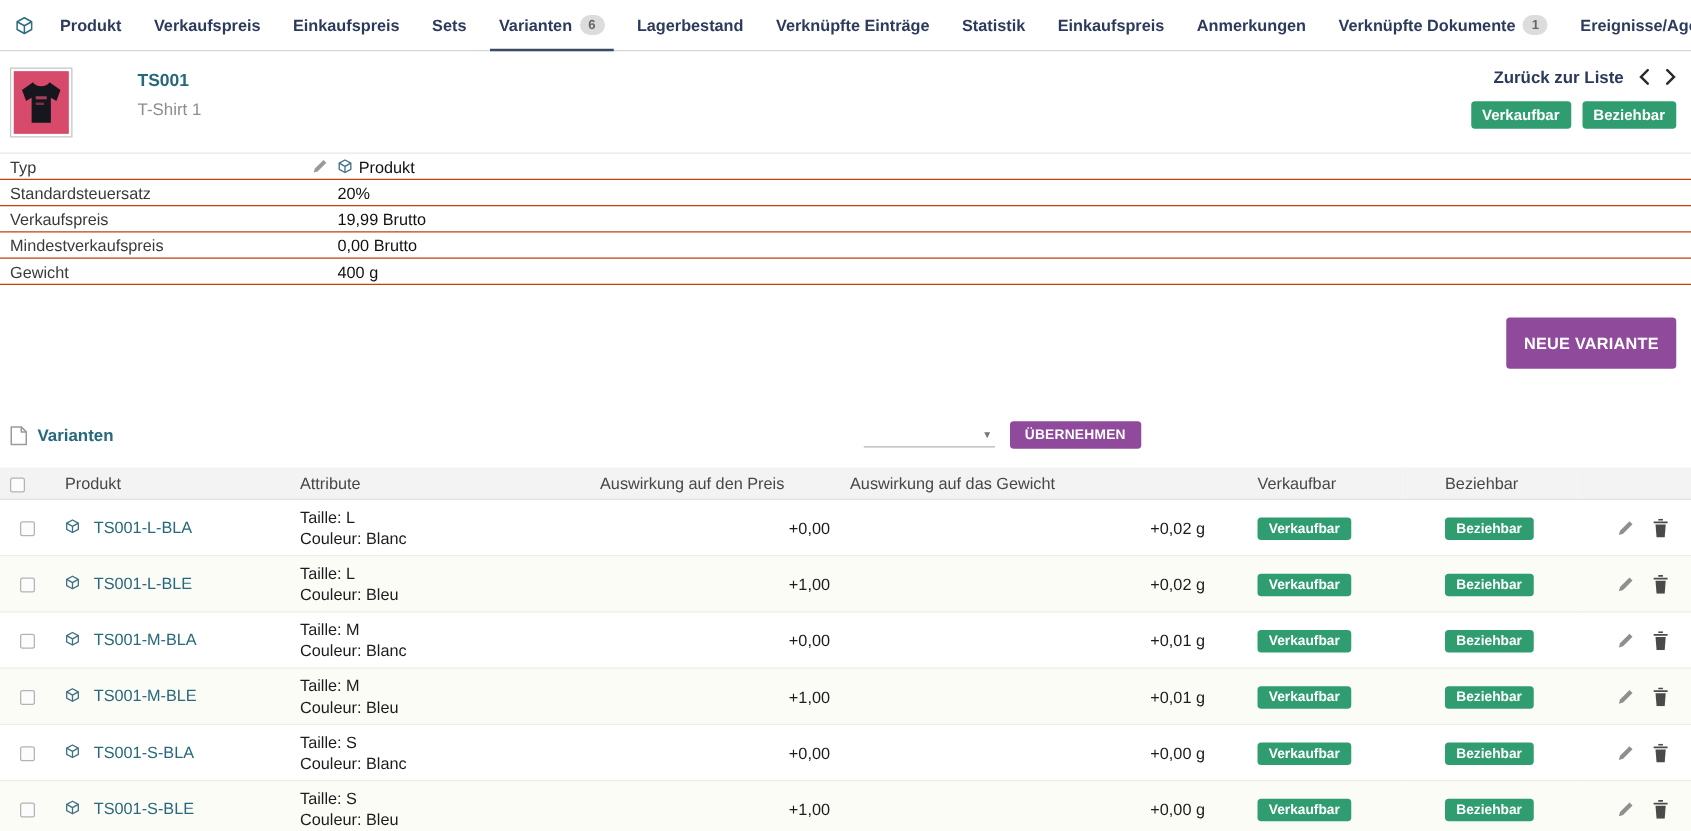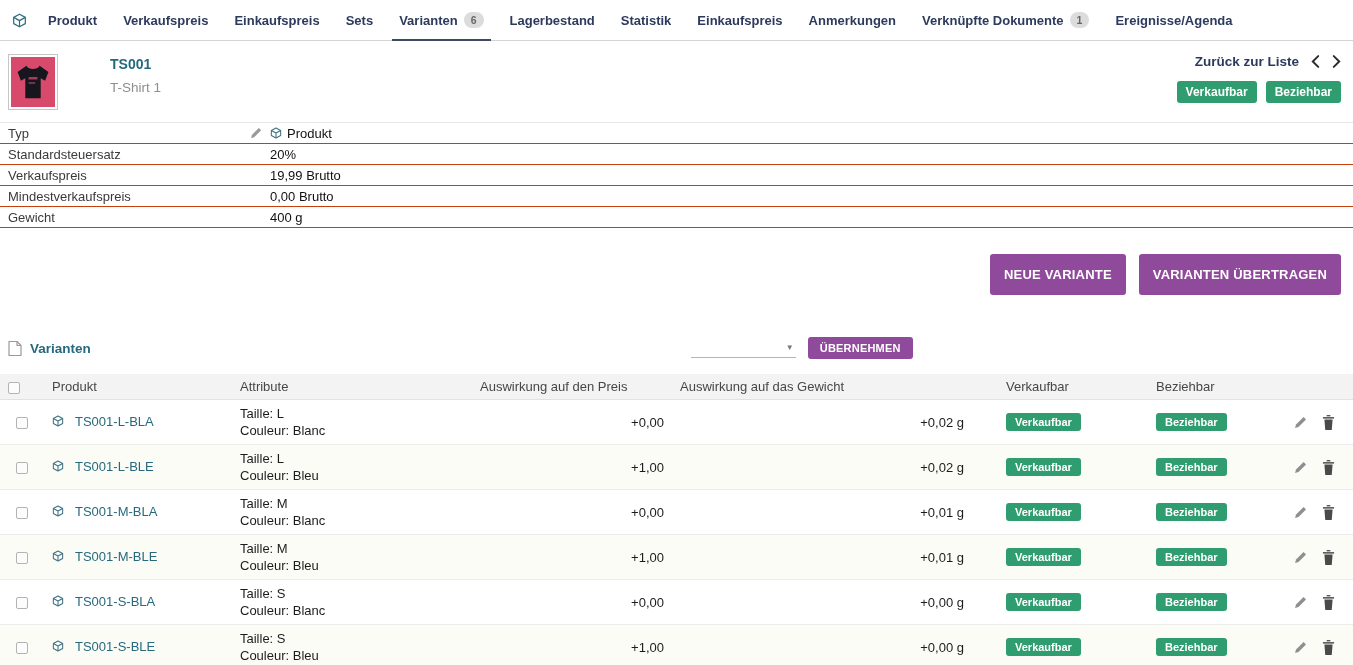--- a/index.html
+++ b/index.html
@@ -100,20 +100,23 @@
         <span>Sets</span>
       </div>
       <div class="tab active">
         <span>Varianten</span>
         <span class="tab-badge">6</span>
       </div>
       <div class="tab">
         <span>Lagerbestand</span>
       </div>
       <div class="tab">
+        <span>Verknüpfte Einträge</span>
+      </div>
+      <div class="tab">
         <span>Statistik</span>
       </div>
       <div class="tab">
         <span>Einkaufspreis</span>
       </div>
       <div class="tab">
         <span>Anmerkungen</span>
       </div>
       <div class="tab">
         <span>Verknüpfte Dokumente</span>
@@ -210,21 +213,20 @@
         <span>Gewicht</span>
       </div>
     <div class="info-value">
         <span>400 g</span>
       </div>
   </div>
 </div>
 
 <div class="action-row">
   <button class="btn-purple">NEUE VARIANTE</button>
-  <button class="btn-purple">VARIANTEN ÜBERTRAGEN</button>
 </div>
 
 <div class="section-head">
   <span class="doc-icon">
     <svg width="14" height="17" viewBox="0 0 14 16" fill="none" stroke="currentColor" stroke-width="1.2" stroke-linejoin="round">
         <path d="M1 1h8l4 4v10H1z"></path>
         <path d="M9 1v4h4"></path>
       </svg>
   </span>
   <span class="section-title">Varianten</span>

